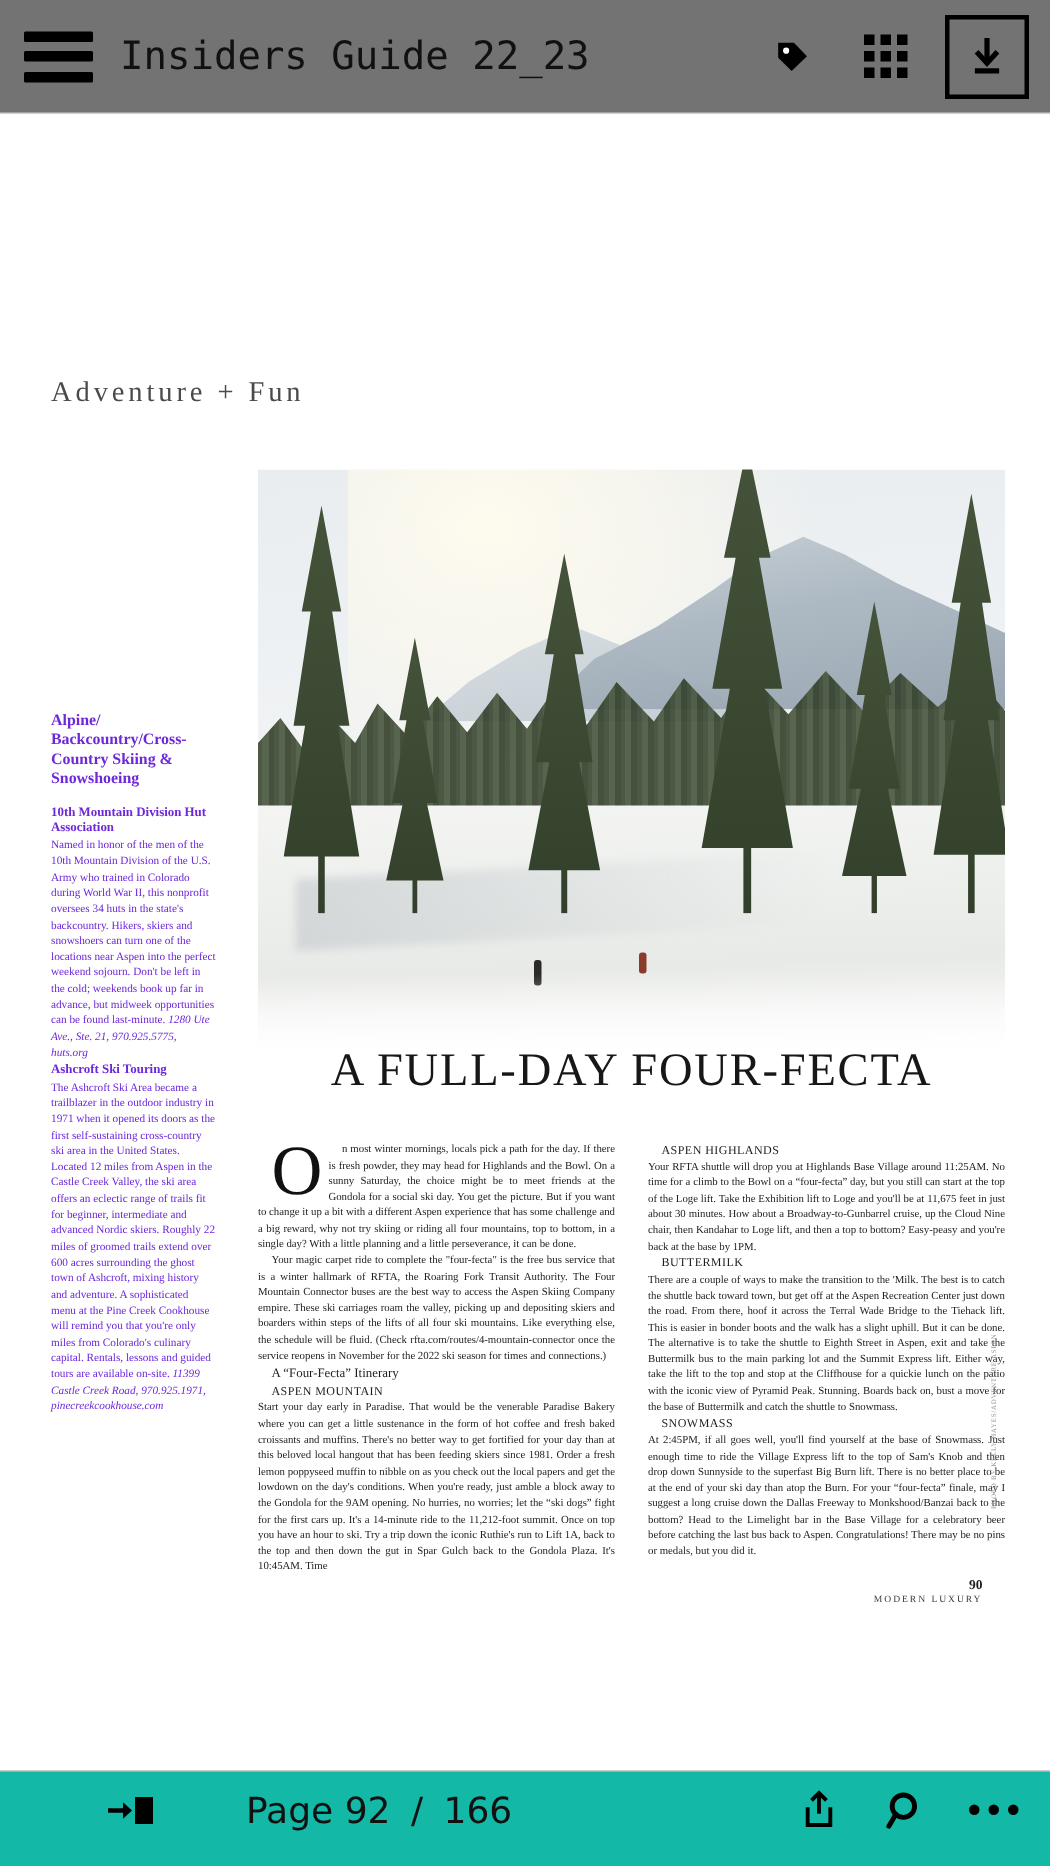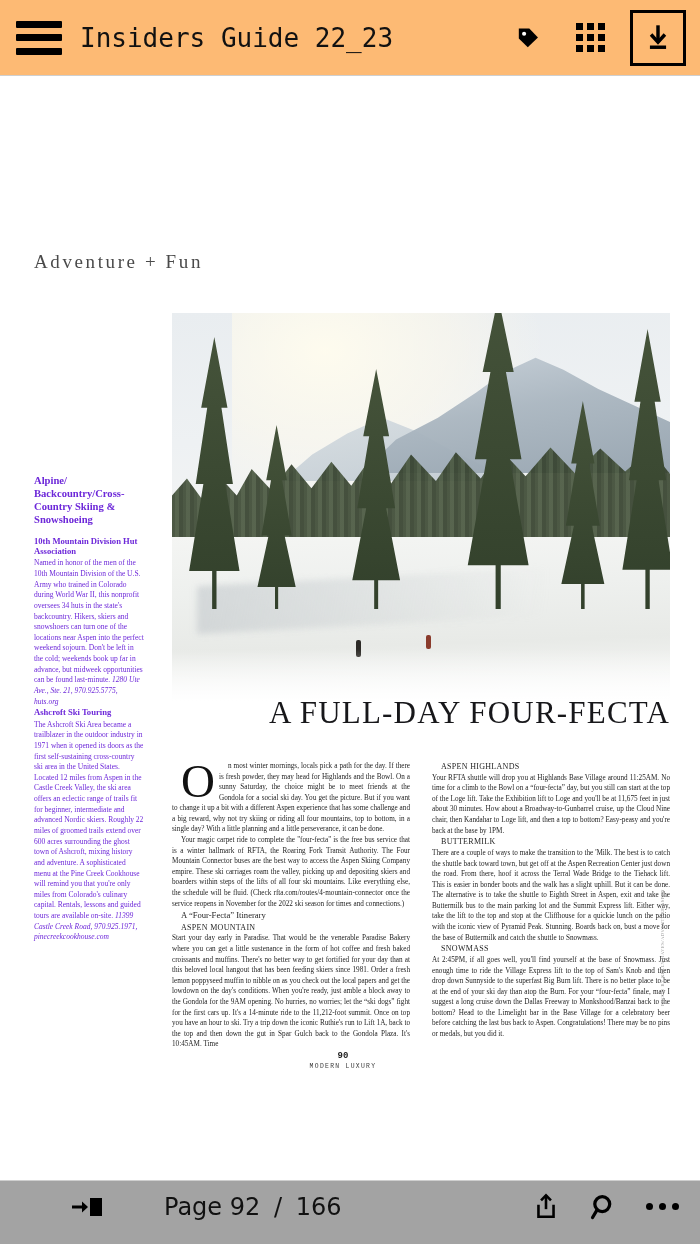--- a/index.html
+++ b/index.html
@@ -8,21 +8,21 @@
     width: 700px; height: 1244px;
     background: #ffffff;
     font-family: "Liberation Sans", sans-serif;
     overflow: hidden;
   }
   body { position: relative; display: flex; flex-direction: column; }
 
   
   .topbar {
     height: 76px; min-height: 76px;
-    background: #fdba74;
+    background: #737373;
     border-bottom: 1px solid #cfcfcf;
     display: flex; align-items: center;
     padding: 0 14px 0 16px;
     position: relative;
     z-index: 5;
   }
   .hamburger {
     width: 46px; height: 34px;
     display: flex; flex-direction: column; justify-content: space-between;
     cursor: pointer; flex: 0 0 auto;
@@ -146,21 +146,21 @@
   .side-head {
     font-size: 10.6px; font-weight: bold; line-height: 1.22; margin-bottom: 9px;
   }
   .side-sub { font-size: 8.6px; font-weight: bold; line-height: 1.2; margin-bottom: 2px; }
   .side-body { font-size: 7.5px; line-height: 1.42; text-align: left; }
   .side-body .ital { font-style: italic; }
   .side-block + .side-block { }
 
   .headline {
     position: absolute; left: 156px; top: 466px;
-    width: 498px; text-align: right;
+    width: 498px; text-align: center;
     font-family: "Liberation Serif", serif;
     font-size: 31px; letter-spacing: 1.2px; color: #17171a;
     white-space: nowrap;
   }
   .deck {
     position: absolute; left: 156px; top: 512px;
     width: 498px; text-align: center;
     font-family: "Liberation Serif", serif;
     font-size: 9.4px; color: #2a2a2a;
   }
@@ -185,40 +185,40 @@
     font-family: "Liberation Serif", serif;
     font-size: 47px; line-height: .80; padding: 2px 4px 0 0; color: #111;
   }
   .sub-head {
     font-weight: normal; font-size: 8.6px; margin: 9px 0 2px; text-indent: 0;
     font-family: "Liberation Serif", serif;
   }
   .sub-head.caps { font-size: 8px; letter-spacing: .3px; }
 
   .folio {
-    position: absolute; left: 0; right: 0; top: 822px;
-    text-align: center; font-family: Liberation Mono, monospace;
+    position: absolute; left: 0; right: 15px; top: 822px;
+    text-align: right; font-family: Liberation Serif, serif;
   }
   .folio .num { font-size: 9px; font-weight: bold; color: #1d1d1d; }
   .folio .mag { font-size: 6.4px; letter-spacing: 1.3px; color: #3a3a3a; margin-top: 2px; }
 
   .photo-credit {
     position: absolute; right: 5px; top: 660px;
     font-family: "Liberation Serif", serif;
     font-size: 4.6px; letter-spacing: .5px; color: #9a9a9a;
     writing-mode: vertical-rl;
     transform: rotate(180deg);
     white-space: nowrap;
   }
 
   
   .bottombar {
     height: 64px; min-height: 64px;
     border-top: 1px solid #cfcfcf;
-    background: #a3a3a3;
+    background: #14b8a6;
     display: flex; align-items: center;
     padding: 0 16px 12px 66px;
     position: relative; z-index: 5;
   }
   .page-indicator {
     font-family: "DejaVu Sans", sans-serif;
     font-size: 24px; color: #111; white-space: nowrap;
   }
   .page-indicator .sep { margin: 0 6px; color: #111; }
   .bottom-left { display: flex; align-items: center; gap: 54px; flex: 1 1 auto; }

